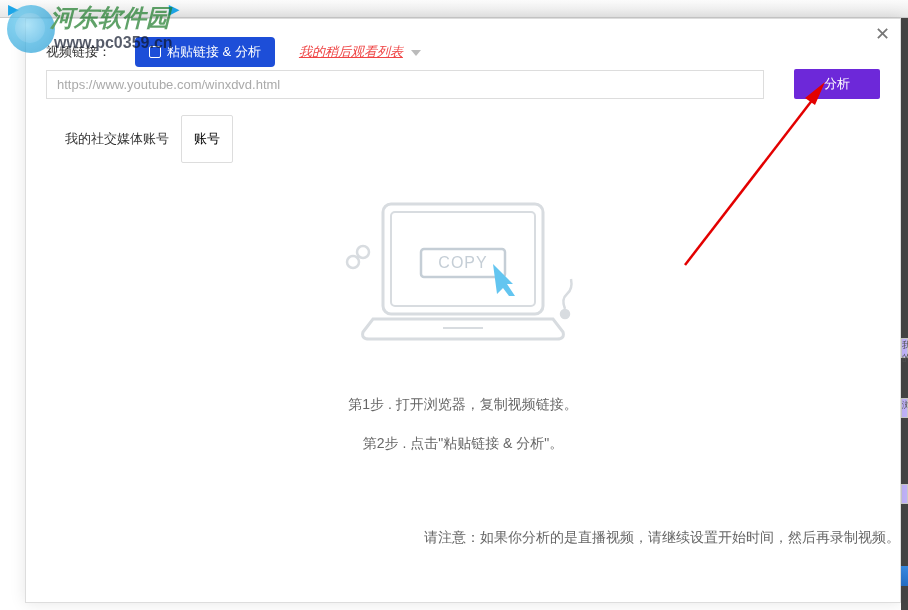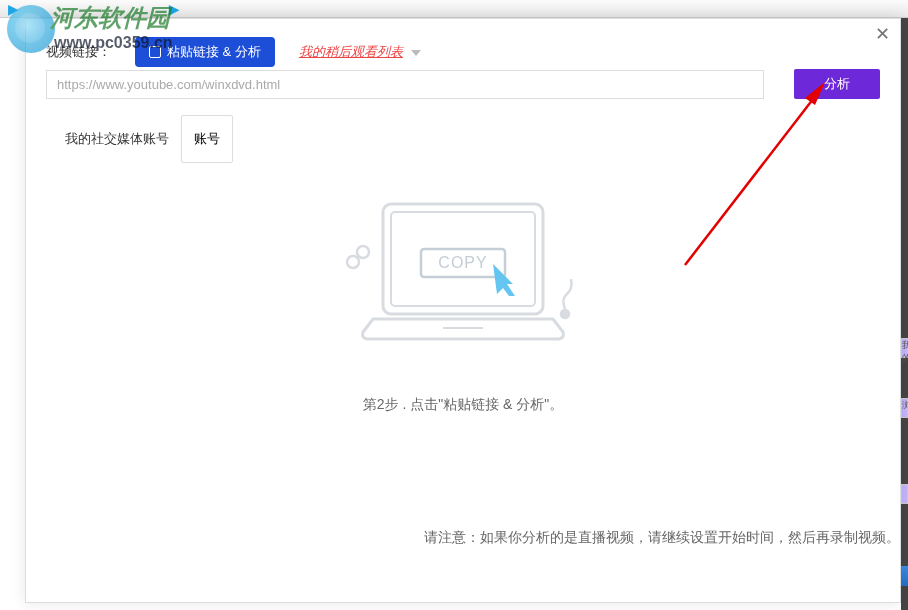--- a/index.html
+++ b/index.html
@@ -103,20 +103,21 @@
       <circle cx="30" cy="58" r="6"></circle>
       <line x1="24" y1="64" x2="26" y2="62"></line>
     </g>
     <g stroke="#d8dce0" stroke-width="2.5" fill="none">
       <path d="M 232 115 Q 228 105 234 100 Q 240 95 238 85"></path>
       <circle cx="232" cy="120" r="4" fill="#d8dce0"></circle>
     </g>
   </svg>
 
   <div class="steps">
+    <span class="step-line">第1步 . 打开浏览器，复制视频链接。</span>
     <span class="step-line">第2步 . 点击"粘贴链接 &amp; 分析"。</span>
   </div>
 
   <div class="notice">请注意：如果你分析的是直播视频，请继续设置开始时间，然后再录制视频。</div>
 </div>
 
 <svg class="arrow-annotation" viewBox="0 0 165 200">
   <line x1="5" y1="195" x2="140" y2="20" stroke="#e30000" stroke-width="2.5"></line>
   <polygon points="145,12 125,28 135,35" fill="#e30000"></polygon>
 </svg>

